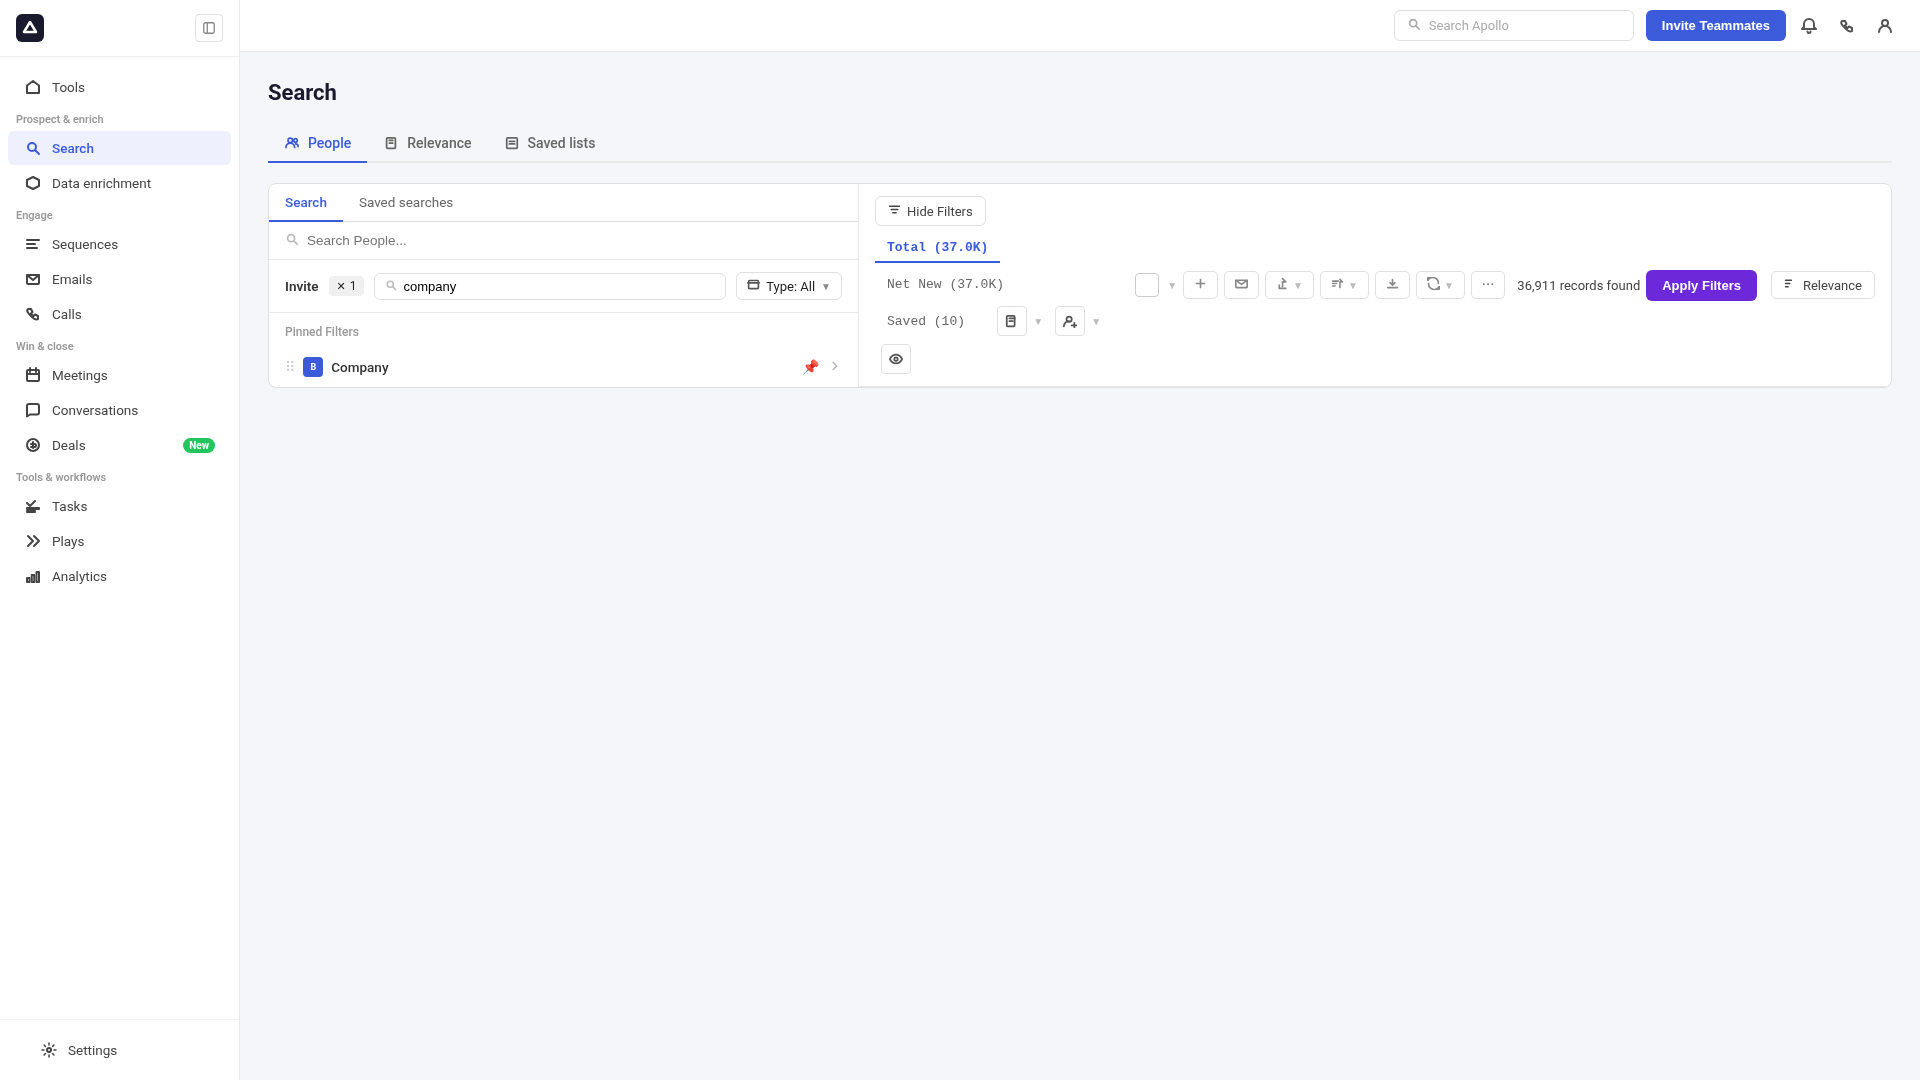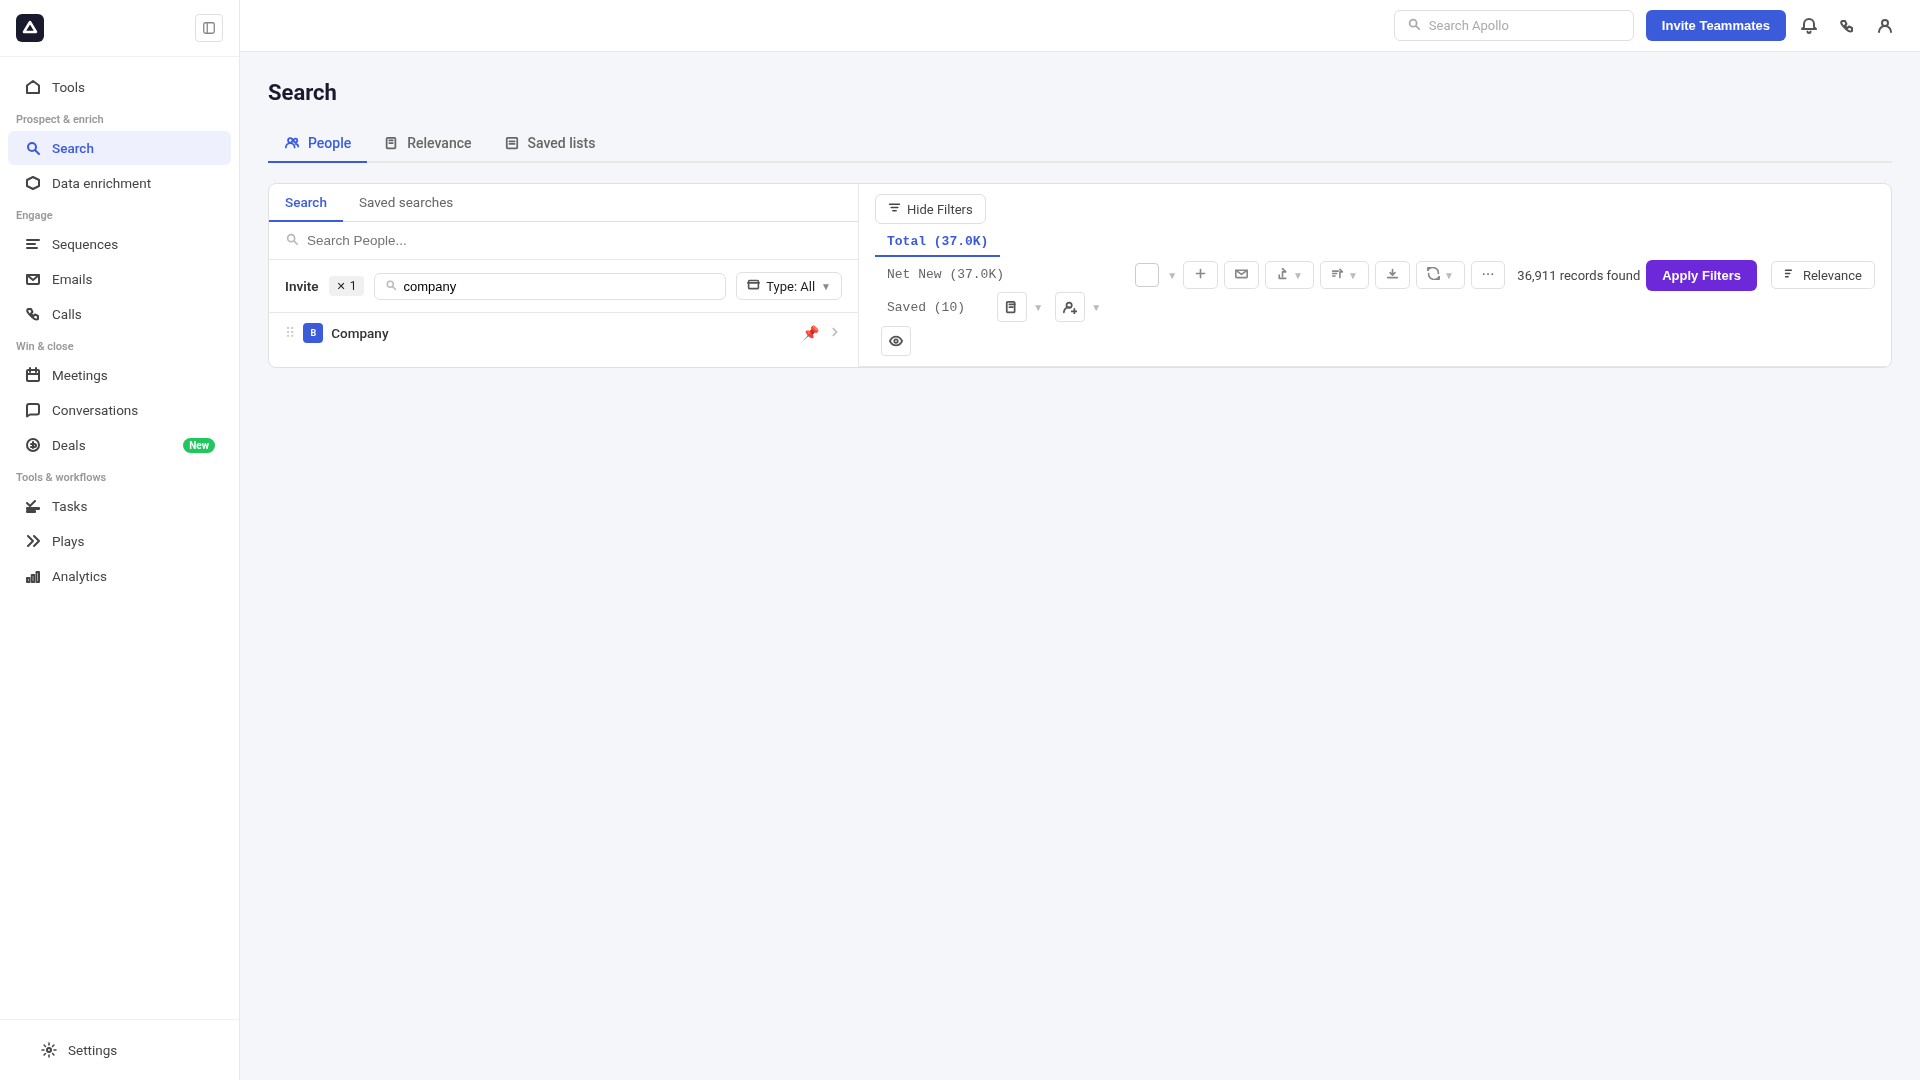--- a/index.html
+++ b/index.html
@@ -365,20 +365,21 @@
               <svg viewBox="0 0 16 16" style="width:13px;height:13px;color:#555">
                   <rect x="2" y="3" width="12" height="10" rx="1"></rect>
                   <path d="M1 6h14"></path>
                 </svg>
             </span>
             <span>Type: All</span>
             <span style="font-size:10px;color:#888;">▼</span>
           </div>
         </div>
 
+        <div class="pinned-filters-label">Pinned Filters</div>
 
         <div class="filter-item">
           <span class="filter-item-drag">⠿</span>
           <div class="filter-item-icon" style="background:#3b5bdb;font-size:9px;font-weight:bold;">B</div>
           <span class="filter-item-label">Company</span>
           <span class="filter-item-pin">📌</span>
           <span class="filter-item-chevron">
             <svg viewBox="0 0 16 16" style="width:14px;height:14px;">
                 <polyline points="6,4 10,8 6,12"></polyline>
               </svg>

